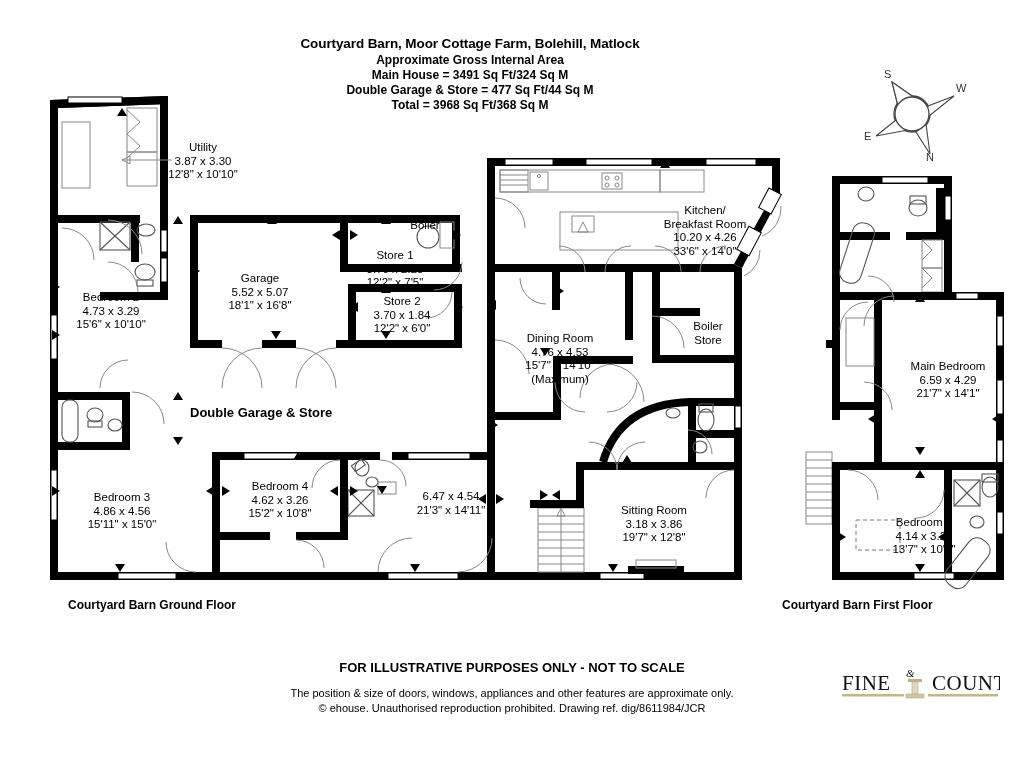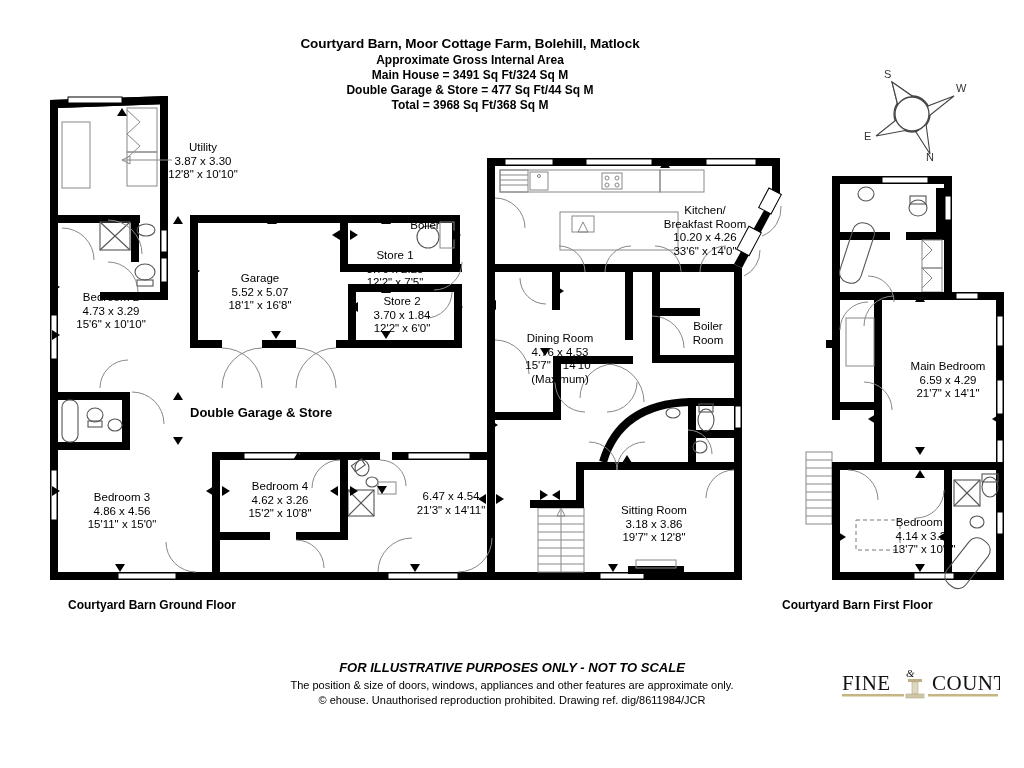--- a/index.html
+++ b/index.html
@@ -99,22 +99,21 @@
     position: absolute;
     left: 0;
     top: 660px;
     width: 1024px;
     text-align: center;
   }
   .footer-line1 {
     font-size: 13px;
     font-weight: bold;
     letter-spacing: 0px;
-    margin-bottom: 4px;
-    font-style: italic;
+    margin-bottom: 12px;
   }
   .footer-line2, .footer-line3 {
     font-size: 11px;
     margin-bottom: 3px;
   }
 
   
   .logo {
     position: absolute;
     left: 840px;
@@ -600,21 +599,21 @@
 
   <div class="room-label" style="left:500px; top:332px; width:120px;">
     <span class="rl-name">Dining Room</span>
     <span class="rl-m">4.76 x 4.53</span>
     <span class="rl-ft">15'7" x 14'10"</span>
     <span class="rl-note">(Maximum)</span>
   </div>
 
   <div class="room-label" style="left:673px; top:320px; width:70px;">
     <span class="rl-name">Boiler</span>
-    <span class="rl-name">Room</span>
+    <span class="rl-name">Store</span>
   </div>
 
   <div class="room-label" style="left:594px; top:504px; width:120px;">
     <span class="rl-name">Sitting Room</span>
     <span class="rl-m">3.18 x 3.86</span>
     <span class="rl-ft">19'7" x 12'8"</span>
   </div>
 
   <div class="room-label" style="left:888px; top:360px; width:120px;">
     <span class="rl-name">Main Bedroom</span>

